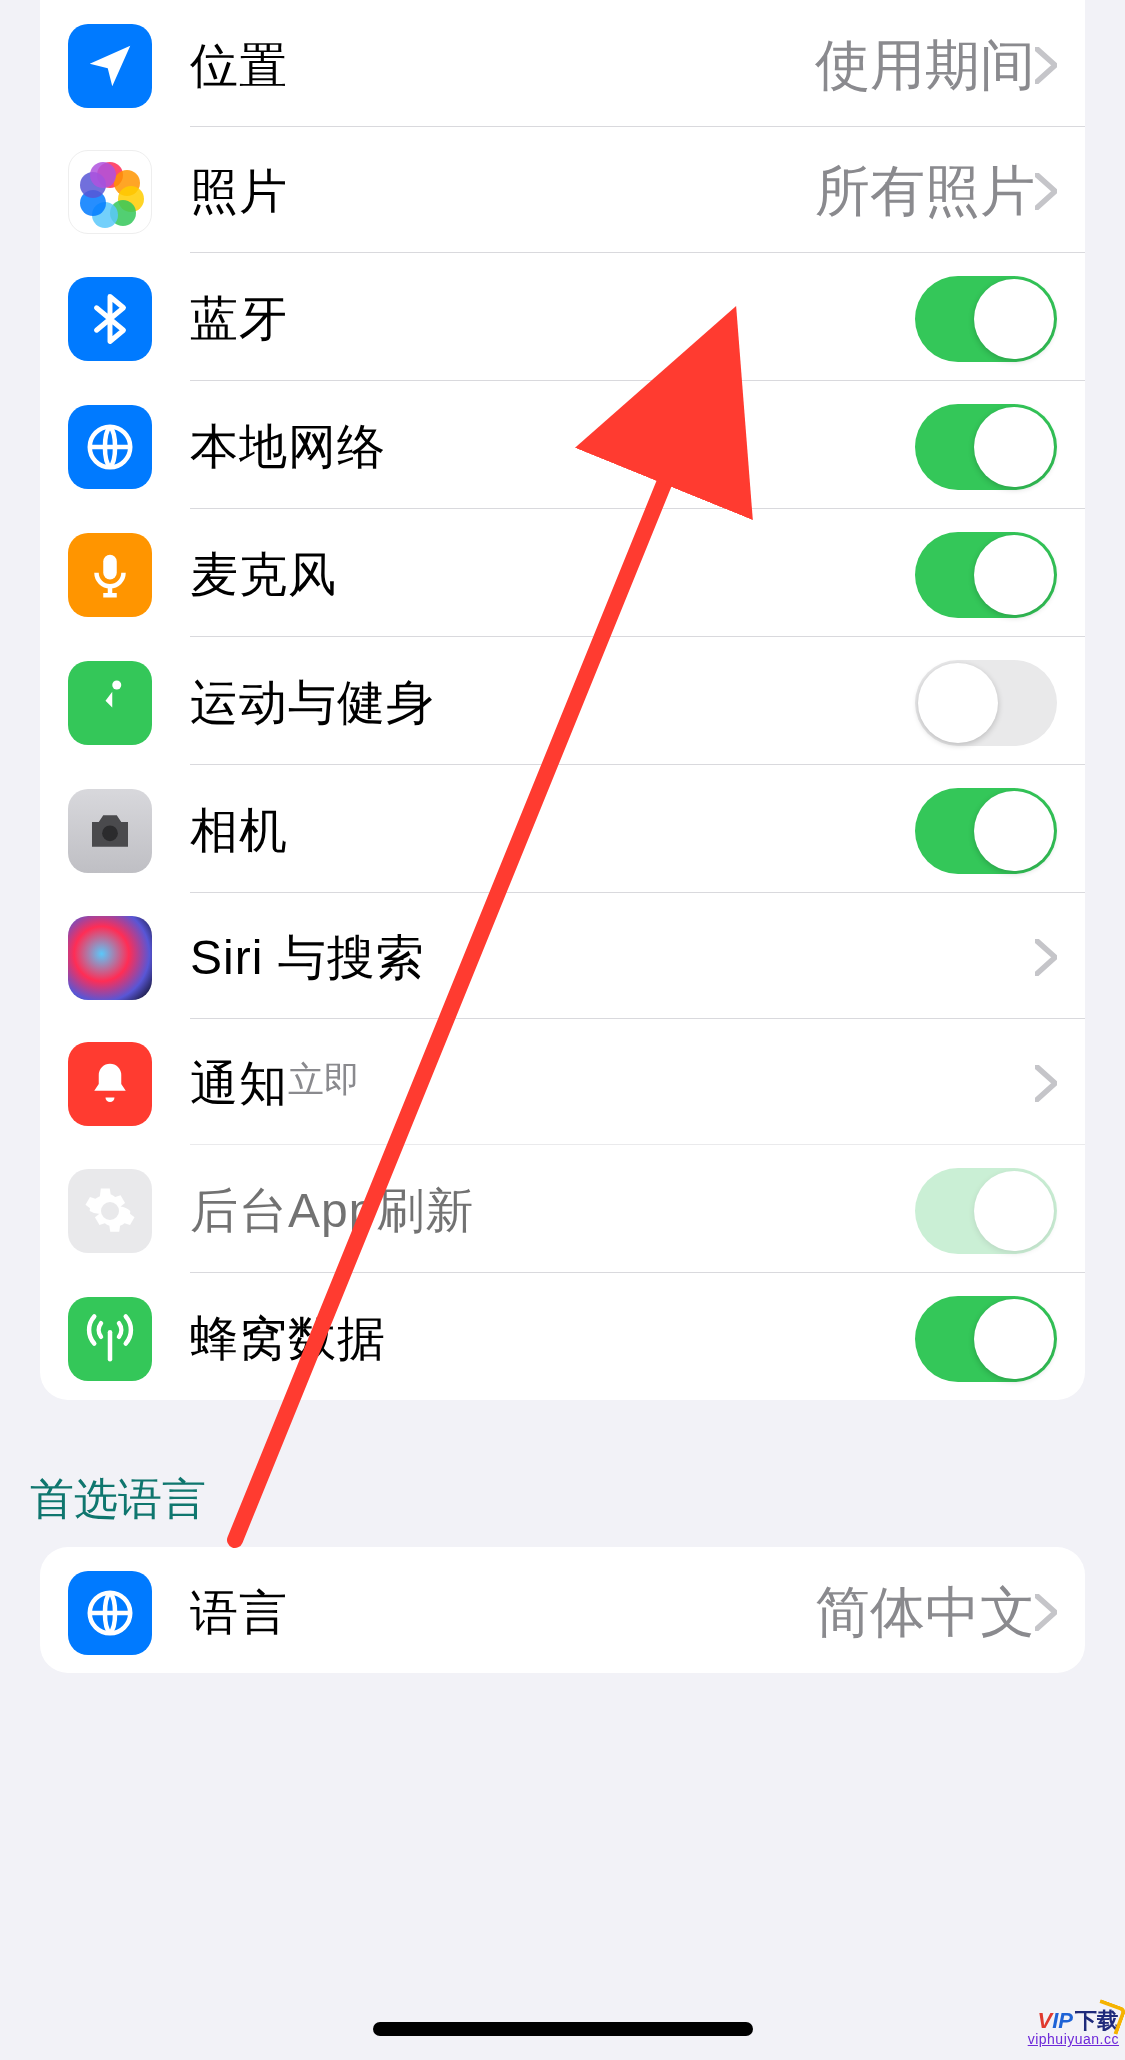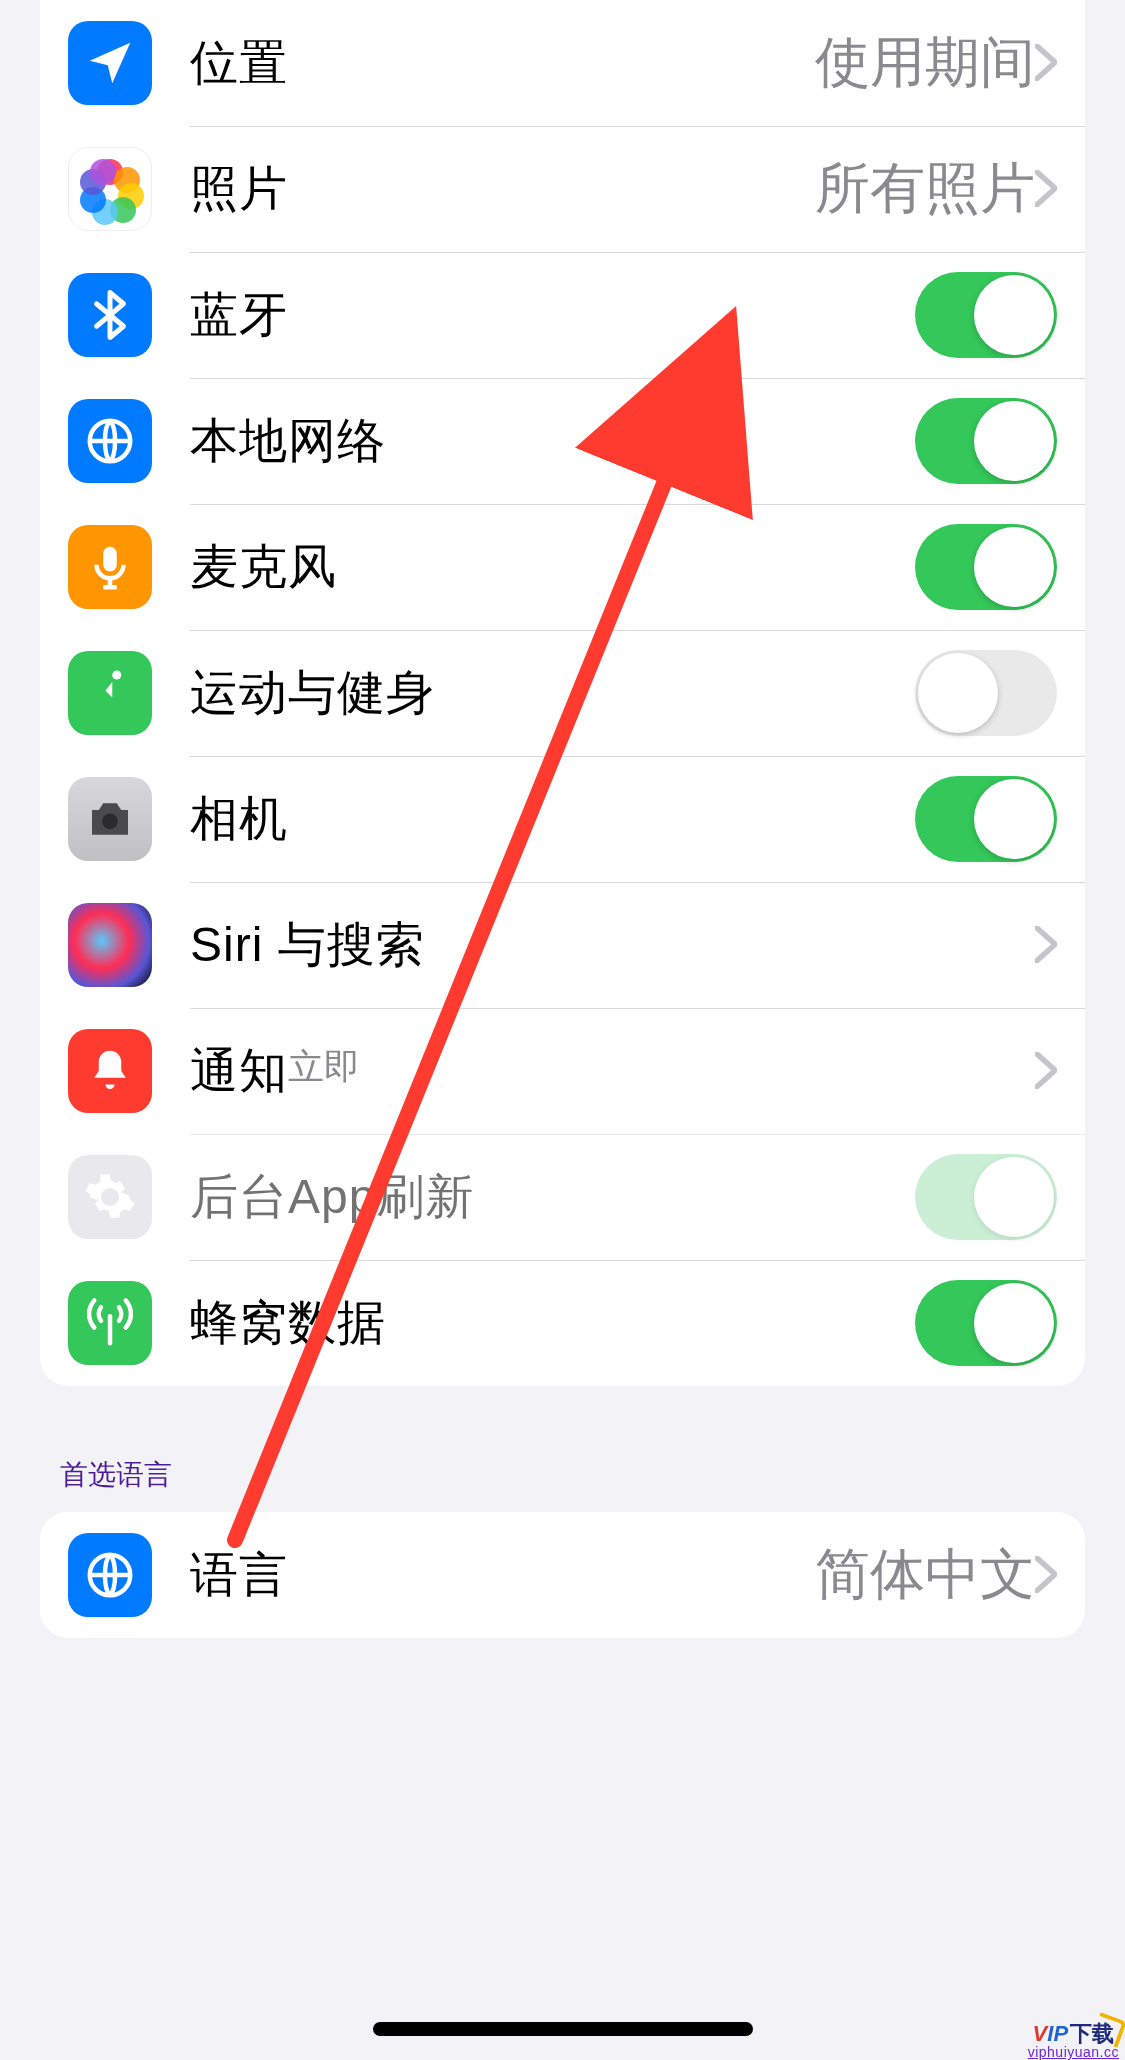--- a/index.html
+++ b/index.html
@@ -13,21 +13,21 @@
   .group {
     background: #fff;
     border-radius: 28px;
     margin: 0 40px;
     overflow: hidden;
   }
   .group.first { margin-top: 0; border-top-left-radius: 0; border-top-right-radius: 0; }
   .row {
     display: flex;
     align-items: center;
-    padding: 18px 28px 18px 28px;
+    padding: 24px 28px 18px 28px;
     min-height: 126px;
     position: relative;
   }
   .row + .row::before {
     content: "";
     position: absolute;
     left: 150px; right: 0; top: 0;
     height: 1px;
     background: #d9d9dd;
   }
@@ -73,23 +73,23 @@
     position: absolute;
     width: 80px; height: 80px;
     background: #fff;
     border-radius: 50%;
     top: 3px;
     box-shadow: 0 2px 6px rgba(0,0,0,0.2);
   }
   .toggle.on .knob { right: 3px; }
   .toggle.off .knob { left: 3px; }
   .section-header {
-    font-size: 28px;
-    color: #4c1d95;
-    margin: 70px 70px 18px 60px;
+    font-size: 44px;
+    color: #0f766e;
+    margin: 70px 70px 18px 30px;
   }
   
   .ic-blue   { background:#007aff; }
   .ic-white  { background:#fff; border:1px solid #eee; }
   .ic-orange { background:#ff9500; }
   .ic-green  { background:#34c759; }
   .ic-green2 { background:#30d158; }
   .ic-red    { background:#ff3b30; }
   .ic-gray   { background:#d8d8dc; }
   .ic-siri   { background: radial-gradient(circle at 40% 45%, #5ac8fa 0%, #ff2d55 40%, #5856d6 70%, #000 100%); }
@@ -113,23 +113,23 @@
     position:absolute;
     bottom: 24px;
     left: 50%; transform: translateX(-50%);
     width: 380px; height: 14px;
     background:#000;
     border-radius: 10px;
   }
   
   .watermark {
     position:absolute;
-    right: 6px; bottom: 0;
+    right: 6px; bottom: 13px;
     font-size: 22px;
-    text-align:center;
+    text-align:right;
     line-height:1.05;
   }
   .watermark .wm-top { font-weight:bold; font-style:italic; }
   .watermark .v { color:#e03a2f; }
   .watermark .i { color:#1e63d6; }
   .watermark .p { color:#1e63d6; }
   .watermark .xz { color:#1e2a7a; font-style:normal; margin-left:2px;}
   .watermark .ln { position:relative; }
   .watermark .ln::after{
     content:""; position:absolute; right:-4px; top:-6px; width:24px; height:24px;

